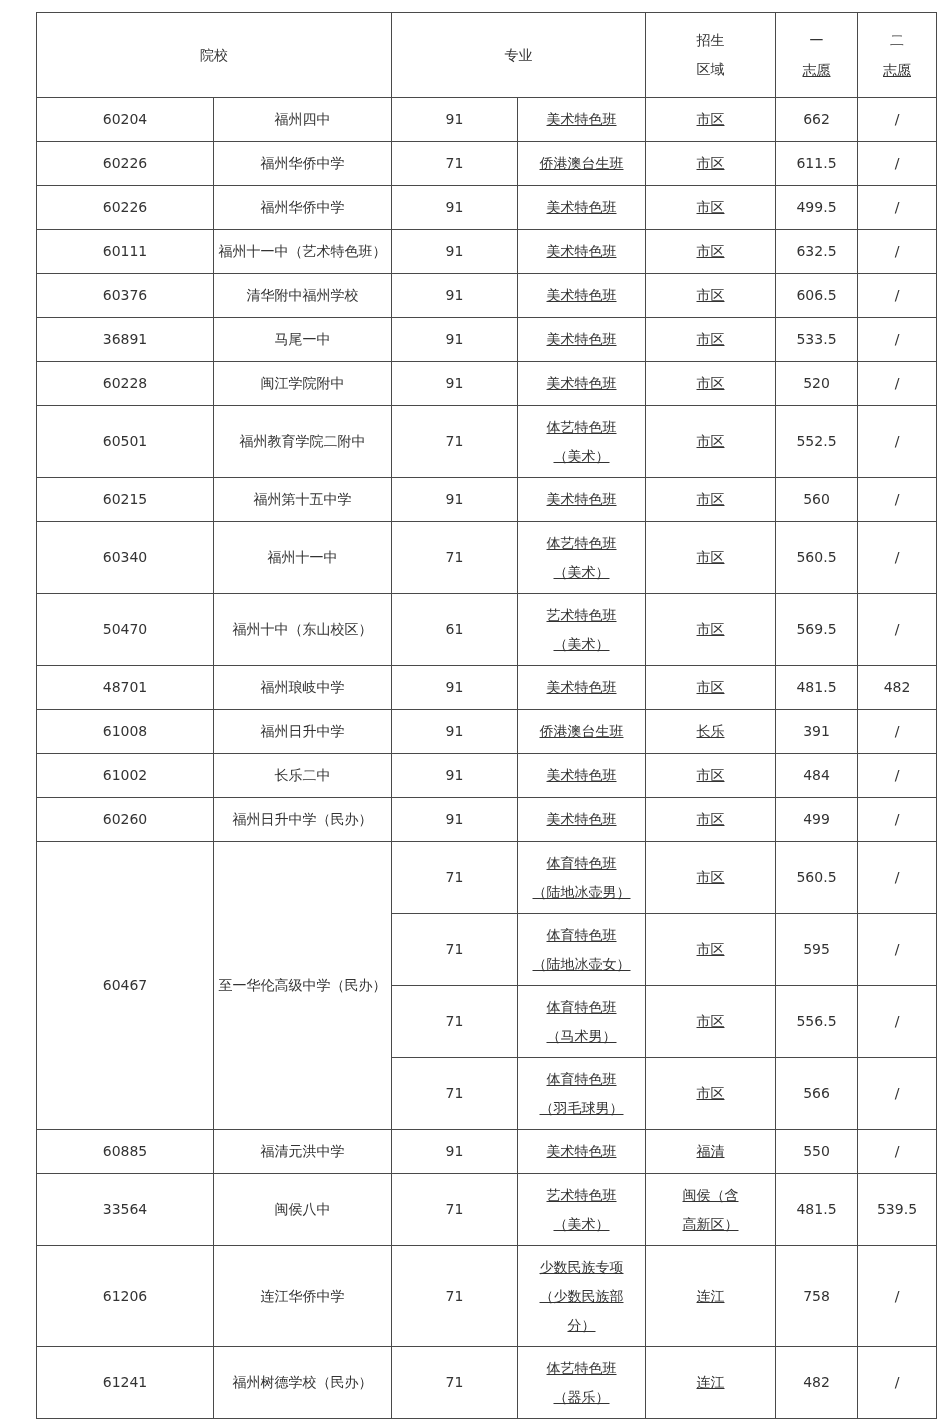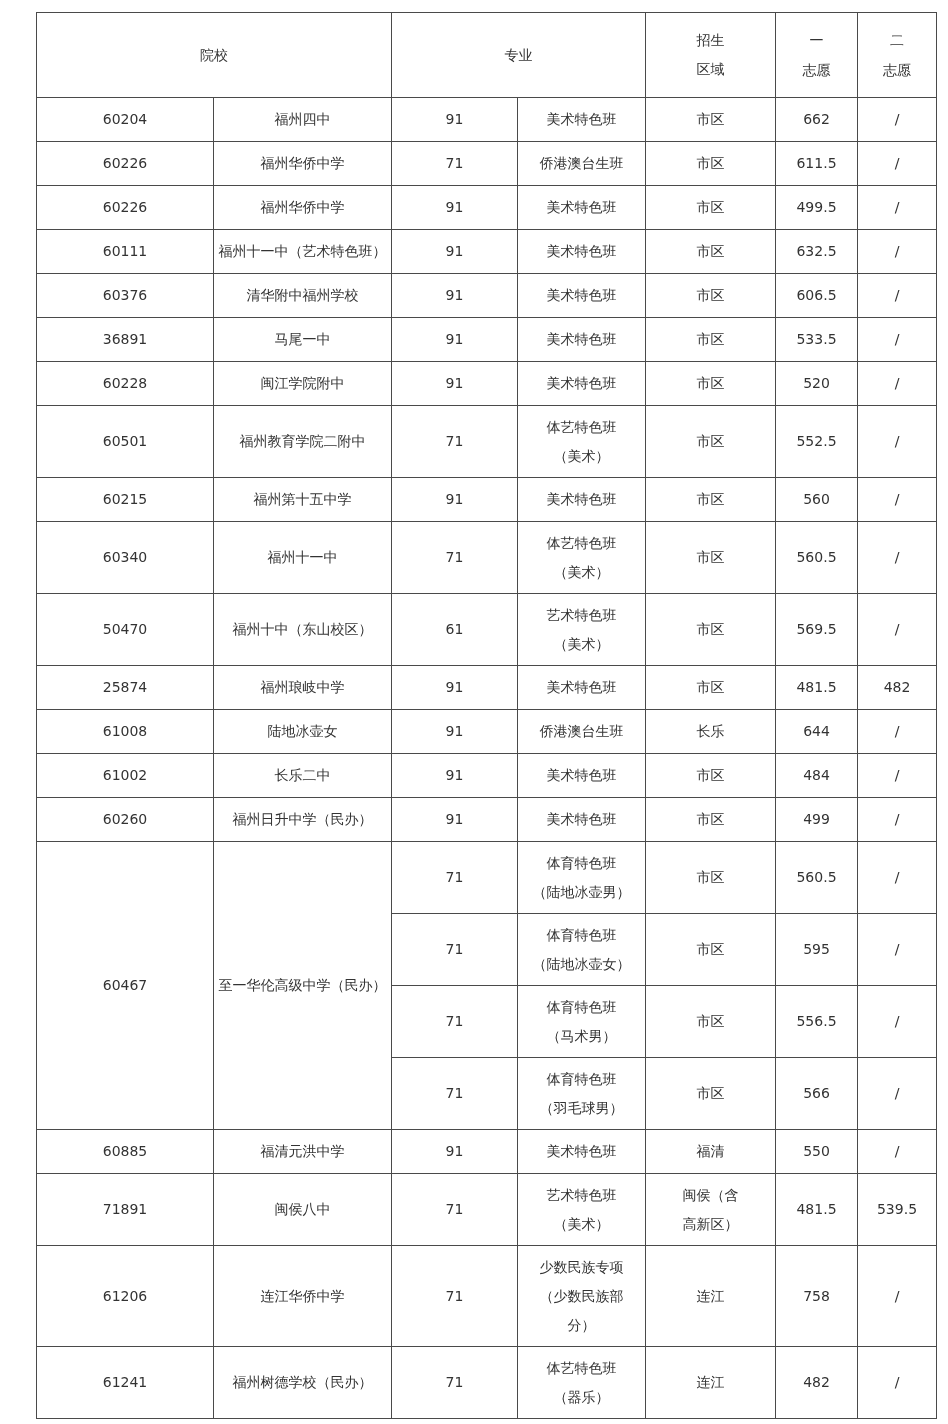--- a/index.html
+++ b/index.html
@@ -20,22 +20,22 @@
     padding: 0 4px;
     line-height: 29px;
     color: #333333;
   }
   table.admissions thead th { height: 84px; }
   .r1 td { height: 43px; }
   .r2 td { height: 71px; }
   .r3 td { height: 100px; }
   .hdr-two-line span { display: block; line-height: 29px; }
   .hdr-vol .top { display: block; line-height: 28px; margin-bottom: 2px; }
-  .hdr-vol .bot { display: block; line-height: 28px; margin-top: 2px; }
-  .cell-lines span { display: block; }
+  .hdr-vol .bot { display: block; line-height: 28px; margin-top: 2px; text-decoration: underline; }
+  .cell-lines span { display: block; text-decoration: underline; }
 </style>
 </head>
 <body>
 
 <table class="admissions">
   <colgroup>
     <col style="width:177px">
       <col style="width:178px">
       <col style="width:126px">
       <col style="width:128px">
@@ -202,43 +202,43 @@
           <span>艺术特色班</span>
           <span>（美术）</span>
         </td>
         <td class="cell-lines">
           <span>市区</span>
         </td>
         <td>569.5</td>
         <td>/</td>
       </tr>
       <tr class="r1">
-        <td>25874</td>
+        <td>48701</td>
         <td>福州琅岐中学</td>
         <td>91</td>
         <td class="cell-lines">
           <span>美术特色班</span>
         </td>
         <td class="cell-lines">
           <span>市区</span>
         </td>
         <td>481.5</td>
         <td>482</td>
       </tr>
       <tr class="r1">
         <td>61008</td>
-        <td>陆地冰壶女</td>
+        <td>福州日升中学</td>
         <td>91</td>
         <td class="cell-lines">
           <span>侨港澳台生班</span>
         </td>
         <td class="cell-lines">
           <span>长乐</span>
         </td>
-        <td>644</td>
+        <td>391</td>
         <td>/</td>
       </tr>
       <tr class="r1">
         <td>61002</td>
         <td>长乐二中</td>
         <td>91</td>
         <td class="cell-lines">
           <span>美术特色班</span>
         </td>
         <td class="cell-lines">
@@ -317,21 +317,21 @@
         <td class="cell-lines">
           <span>美术特色班</span>
         </td>
         <td class="cell-lines">
           <span>福清</span>
         </td>
         <td>550</td>
         <td>/</td>
       </tr>
       <tr class="r2">
-        <td>71891</td>
+        <td>33564</td>
         <td>闽侯八中</td>
         <td>71</td>
         <td class="cell-lines">
           <span>艺术特色班</span>
           <span>（美术）</span>
         </td>
         <td class="cell-lines">
           <span>闽侯（含</span>
           <span>高新区）</span>
         </td>

